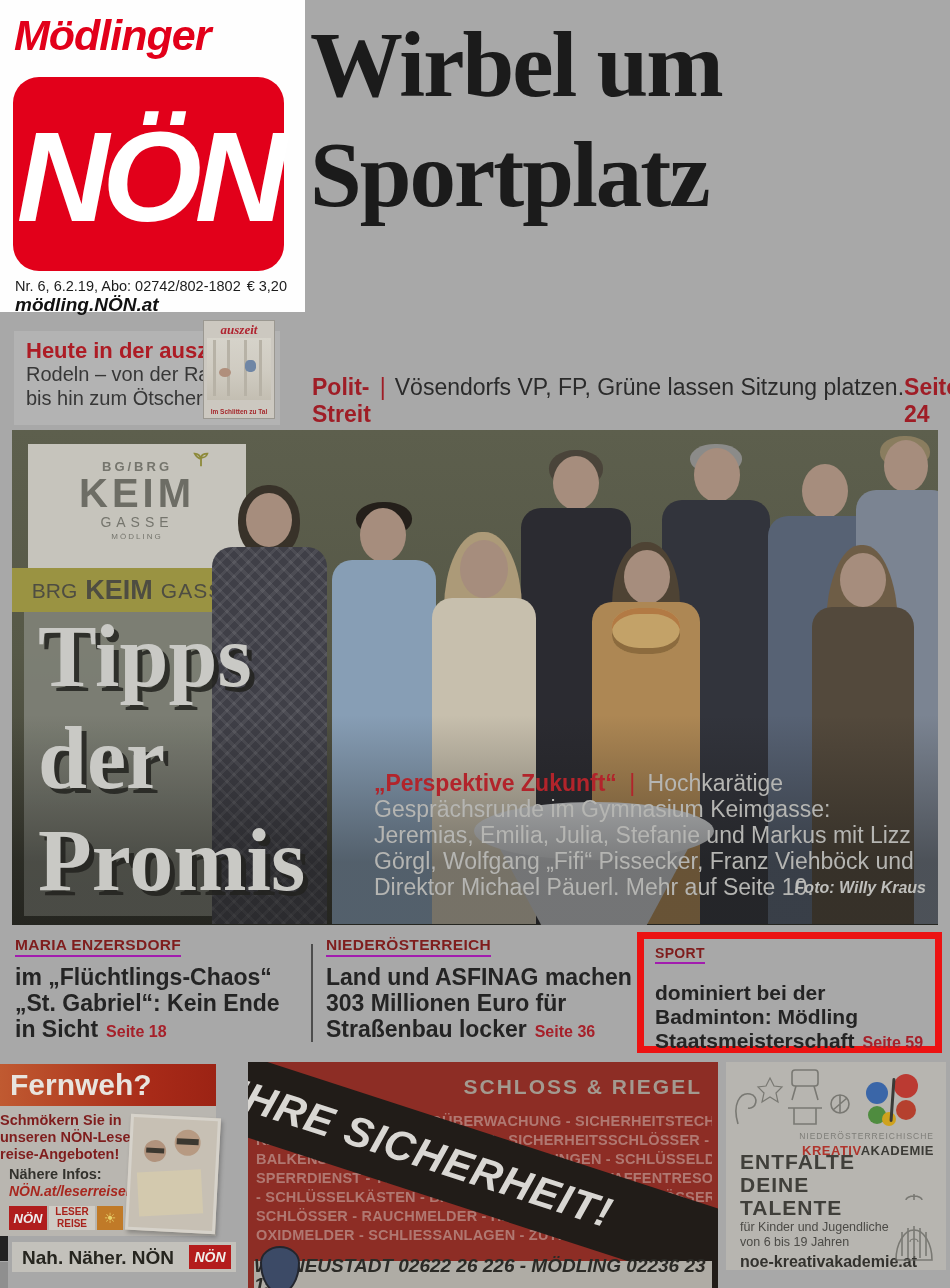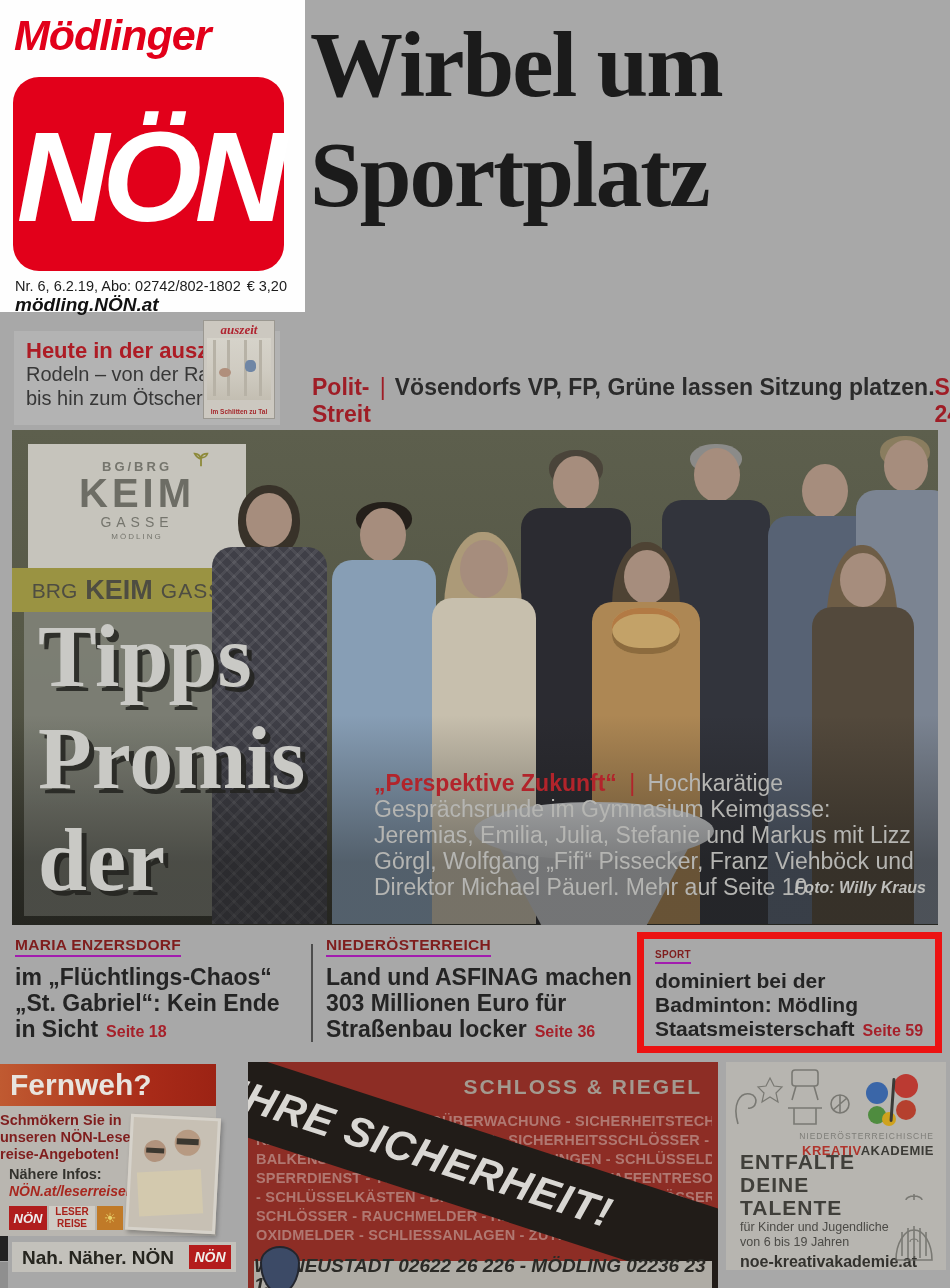--- a/index.html
+++ b/index.html
@@ -19,21 +19,21 @@
   .mast-site{left:15px;top:295px;font:italic 800 19px/1 "Liberation Sans",sans-serif;color:#111;}
 
   
   .headline{left:310px;top:10px;width:635px;color:#1b1b1b;
             font-family:"Liberation Serif",serif;font-weight:700;}
   .headline div{font-size:93px;line-height:110px;letter-spacing:-2px;white-space:nowrap;}
   .subhead{left:312px;top:374px;width:626px;display:flex;align-items:baseline;
            font-size:23px;color:#2b2b2b;}
   .subhead .kick{color:#9f1d26;font-weight:800;}
   .subhead .sep{color:#9f1d26;margin:0 9px;font-weight:400;}
-  .subhead .txt{font-weight:700;flex:1;}
+  .subhead .txt{font-weight:400;flex:1;}
   .subhead .pg{color:#9f1d26;font-weight:800;}
 
   
   .auszeit{left:14px;top:331px;width:266px;height:94px;background:#b3b3b3;padding:7px 0 0 12px;box-sizing:border-box;}
   .auszeit .ti{font:800 22px/1.15 "Liberation Sans",sans-serif;color:#ad1c25;}
   .auszeit .ln{font:500 20px/1.18 "Liberation Sans",sans-serif;color:#373737;}
   .az-thumb{left:204px;top:321px;width:70px;height:97px;background:#ccc8c0;box-shadow:0 0 0 1px #9b9891;overflow:hidden;}
   .az-thumb .mt{font:italic 700 13px/1 "Liberation Serif",serif;color:#b02430;text-align:center;margin-top:2px;}
   .az-scene{position:absolute;left:3px;top:17px;width:64px;height:62px;
             background:linear-gradient(180deg,#d6d3ca 0%,#cfcbc1 55%,#c3beb2 100%);}
@@ -85,21 +85,21 @@
 
   
   .teaser{position:absolute;}
   .kicker{display:inline-block;font:800 15.5px/1 "Liberation Sans",sans-serif;color:#7f1d1d;
           letter-spacing:.3px;padding-bottom:2px;border-bottom:2px solid #a21caf;margin-bottom:7px;}
   .t-line{font:800 23px/26px "Liberation Sans",sans-serif;color:#242424;white-space:nowrap;}
   .pageref{font:800 16px/1 "Liberation Sans",sans-serif;color:#a6202a;margin-left:8px;}
   .t-div{left:311px;top:944px;width:2px;height:98px;background:#4d4d4d;}
   .sport-box{left:637px;top:932px;width:305px;height:121px;border:7px solid #ec1212;
              box-sizing:border-box;padding:5px 11px;}
-  .sport-box .kicker{font-size:10px;margin-bottom:5px;}
+  .sport-box .kicker{font-size:14px;margin-bottom:17px;}
   .sport-box .t-line{font-size:21px;line-height:24px;}
   .sport-box .pageref{font-size:16px;}
 
   
   .cbar{left:0;width:8px;height:37px;}
 
   
   .ad-left{left:0;top:1064px;width:216px;height:172px;background:#b9b6b0;}
   .ad-left .banner{height:42px;background:linear-gradient(90deg,#c05a31 0%,#a82a18 70%,#9c2314 100%);
                    display:flex;align-items:center;padding-left:10px;}
@@ -270,22 +270,22 @@
     </div>
 
     <div class="table">
       <div class="leg"></div>
         <div class="top"></div>
     </div>
     <div class="photo-shade"></div>
 
     <div class="tipps">
       <div>Tipps</div>
+      <div>der</div>
       <div>Promis</div>
-      <div>der</div>
     </div>
 
     <div class="caption">
       <span class="ck">„Perspektive Zukunft“</span>
       <span class="cs">|</span>
       <span>Hochkarätige Gesprächsrunde im Gymnasium Keimgasse: Jeremias, Emilia, Julia, Stefanie und Markus mit Lizz Görgl, Wolfgang „Fifi“ Pissecker, Franz Viehböck und Direktor Michael Päuerl. Mehr auf Seite 10.</span>
       <span class="credit">Foto: Willy Kraus</span>
     </div>
   </div>
 

